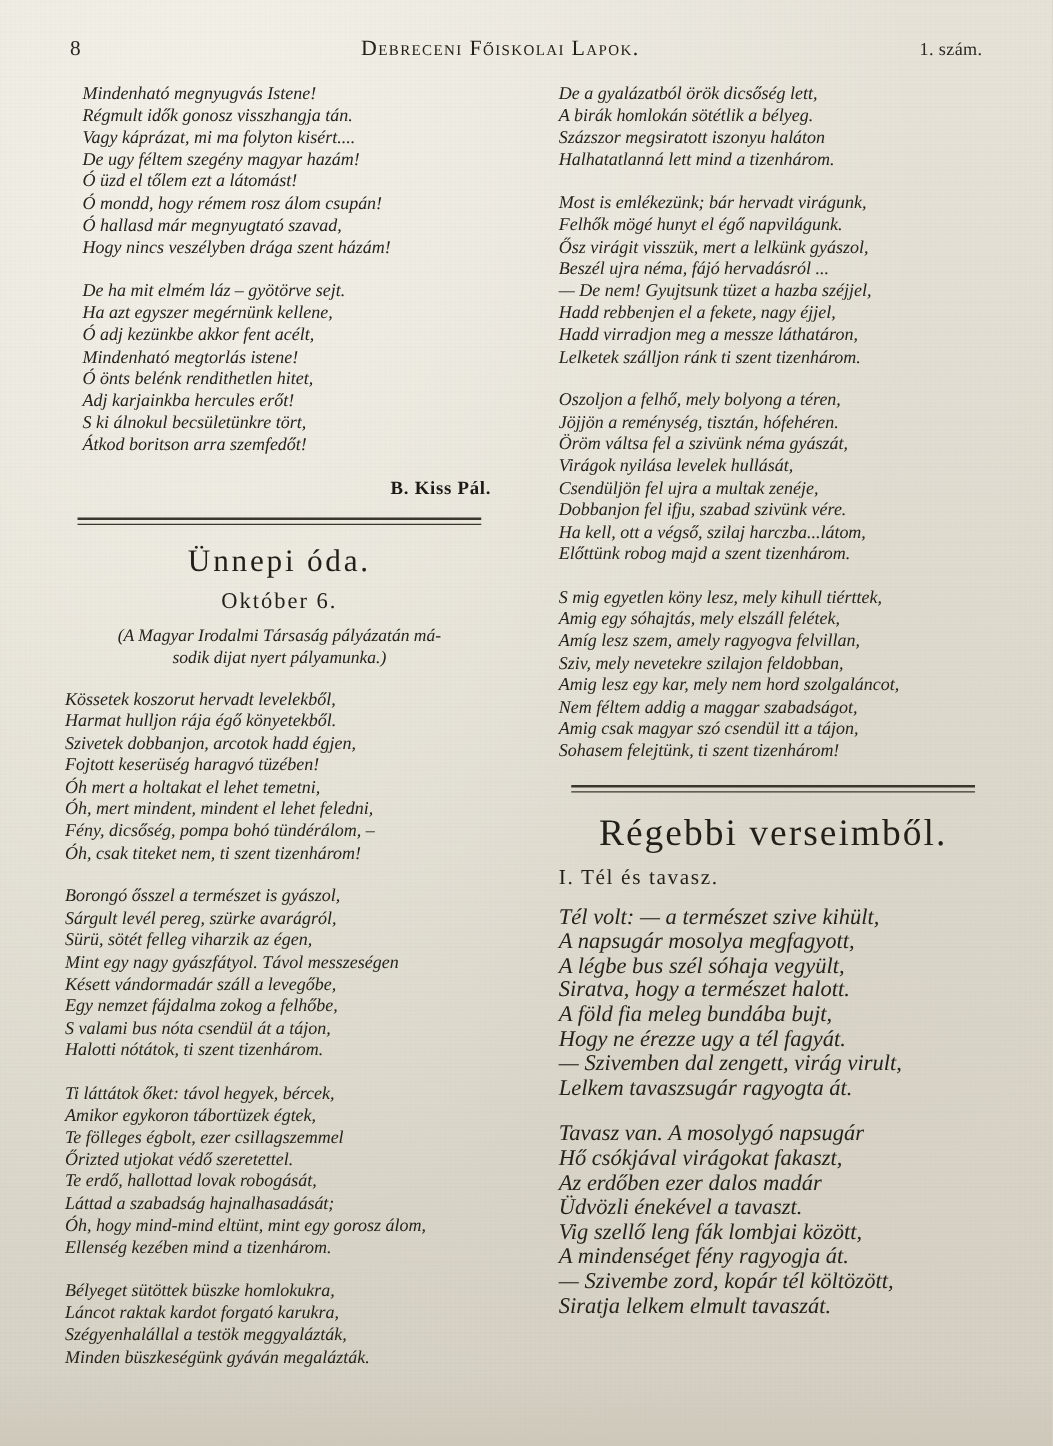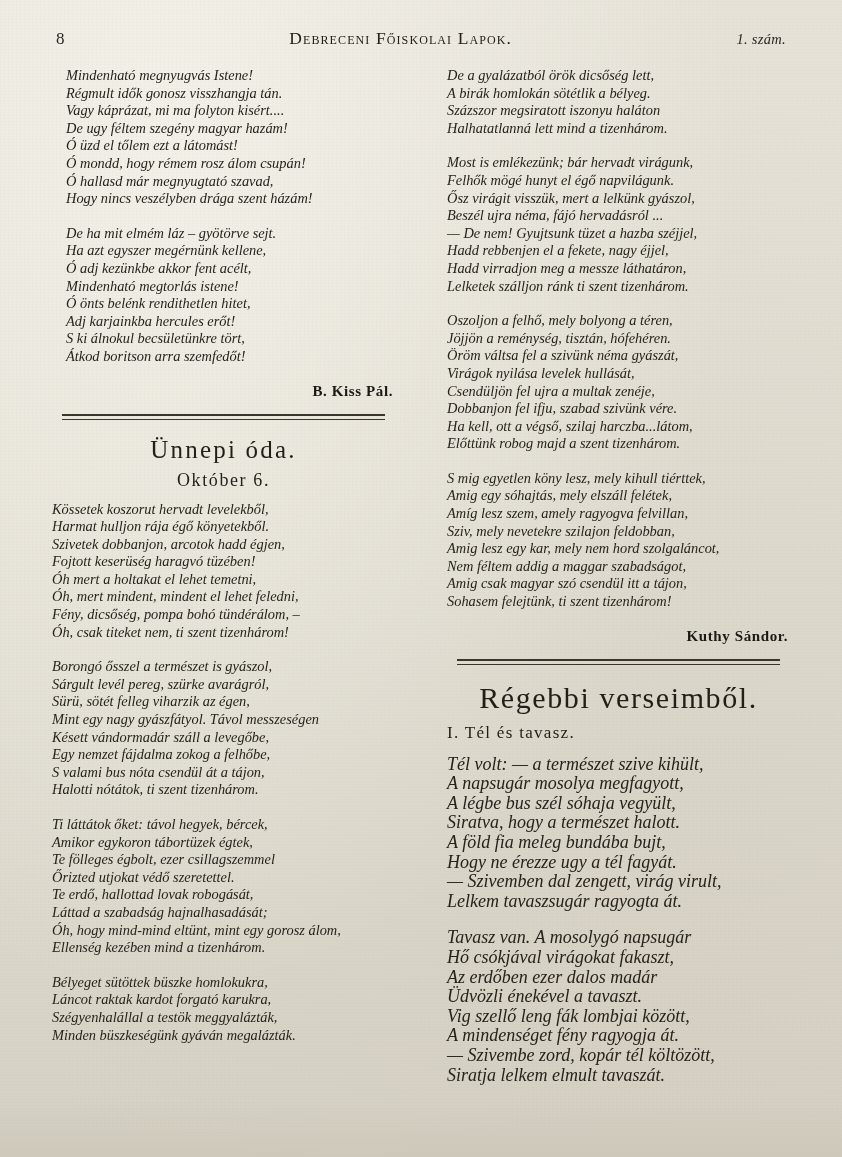--- a/index.html
+++ b/index.html
@@ -54,21 +54,20 @@
   }
   .runhead .journal {
     font-variant: small-caps;
     font-size: 17.5px;
     letter-spacing: 1.1px;
     color: #242018;
   }
   .runhead .issue {
     font-size: 14.5px;
     color: #2a2722;
-    font-style: italic;
   }
 
   
   .cols {
     display: flex;
     gap: 46px;
     margin-top: 14px;
   }
   .col {
     width: 354px;
@@ -198,20 +197,24 @@
 Adj karjainkba hercules erőt!
 S ki álnokul becsületünkre tört,
 Átkod boritson arra szemfedőt!</p>
         </div>
         <div class="signature">B. Kiss Pál.</div>
 
         <hr class="rule-double">
 
         <h2 class="title-main">Ünnepi óda.</h2>
         <h3 class="title-sub">Október 6.</h3>
+        <div class="note">
+          <span>(A Magyar Irodalmi Társaság pályázatán má-</span>
+          <span>sodik dijat nyert pályamunka.)</span>
+        </div>
 
         <div class="stanza">
           <p>Kössetek koszorut hervadt levelekből,
 Harmat hulljon rája égő könyetekből.
 Szivetek dobbanjon, arcotok hadd égjen,
 Fojtott keserüség haragvó tüzében!
 Óh mert a holtakat el lehet temetni,
 Óh, mert mindent, mindent el lehet feledni,
 Fény, dicsőség, pompa bohó tündérálom, –
 Óh, csak titeket nem, ti szent tizenhárom!</p>
@@ -276,21 +279,20 @@
         <div class="stanza">
           <p>S mig egyetlen köny lesz, mely kihull tiérttek,
 Amig egy sóhajtás, mely elszáll felétek,
 Amíg lesz szem, amely ragyogva felvillan,
 Sziv, mely nevetekre szilajon feldobban,
 Amig lesz egy kar, mely nem hord szolgaláncot,
 Nem féltem addig a maggar szabadságot,
 Amig csak magyar szó csendül itt a tájon,
 Sohasem felejtünk, ti szent tizenhárom!</p>
         </div>
-        <div class="signature">Kuthy Sándor.</div>
 
         <hr class="rule-double">
 
         <h2 class="title-section">Régebbi verseimből.</h2>
         <h3 class="title-poem">I. Tél és tavasz.</h3>
 
         <div class="stanza big">
           <p>Tél volt: — a természet szive kihült,
 A napsugár mosolya megfagyott,
 A légbe bus szél sóhaja vegyült,

